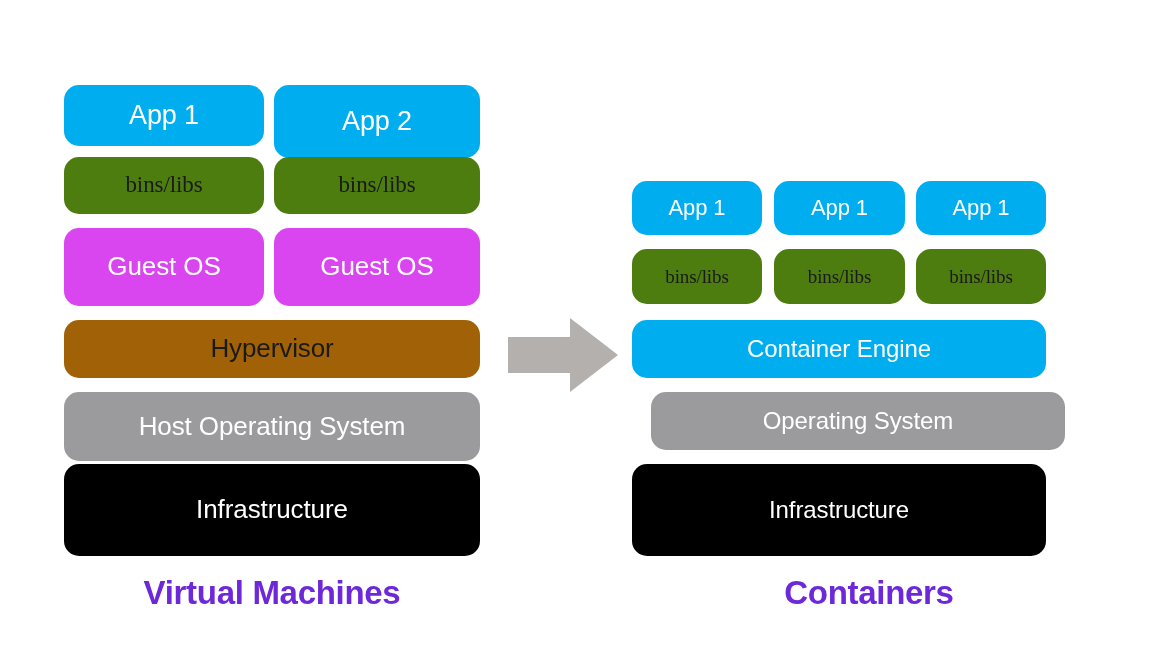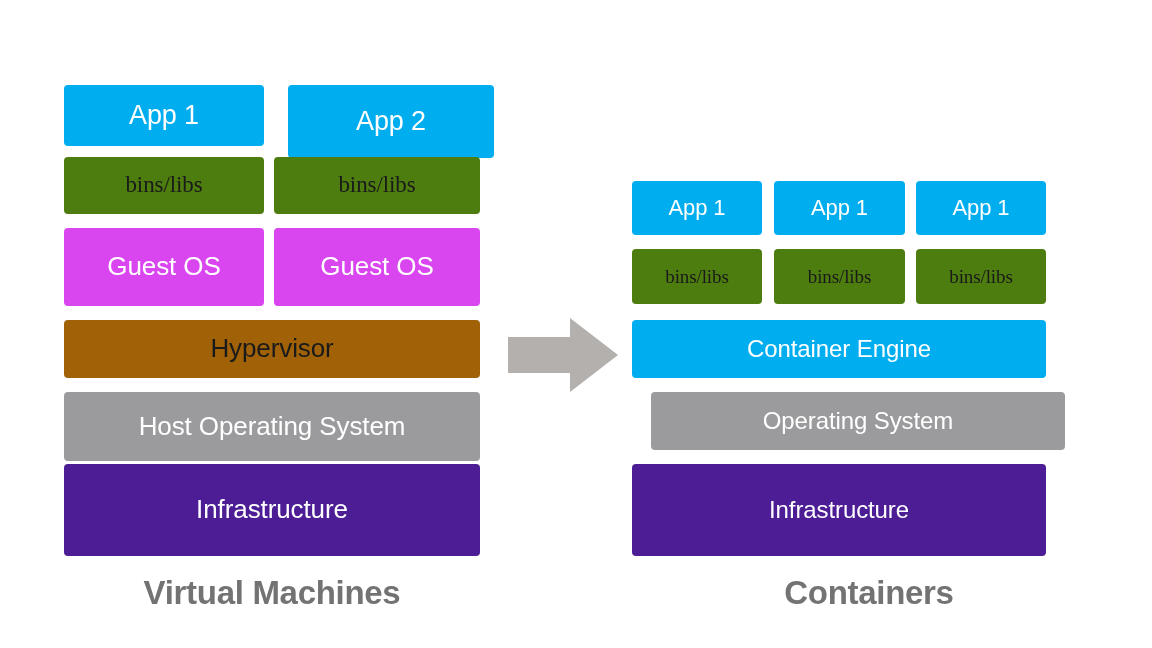--- a/index.html
+++ b/index.html
@@ -20,58 +20,58 @@
     position: relative;
     width: 1152px;
     height: 648px;
     background: #ffffff;
   }
 
   
   .box {
     position: absolute;
     box-sizing: border-box;
-    border-radius: 4px;
+    border-radius: 15px;
     display: flex;
     align-items: center;
     justify-content: center;
     text-align: center;
     line-height: 1.05;
     white-space: nowrap;
     letter-spacing: -0.1px;
   }
 
   
   .c-app        { background: #00adef; color: #ffffff; }
   .c-bins       { background: #4d7c0f; color: #1a1a1a; font-family: Liberation Serif, serif; }
   .c-guest      { background: #d946ef; color: #ffffff; }
   .c-hyper      { background: #a16207; color: #1a1a1a; }
   .c-hostos     { background: #9b9b9e; color: #ffffff; }
   .c-engine     { background: #00adef; color: #ffffff; }
   .c-os         { background: #9b9b9e; color: #ffffff; }
-  .c-infra      { background: #4c1d95; color: #ffffff; }
+  .c-infra      { background: #000000; color: #ffffff; }
 
   
   .t-app-l      { font-size: 27px; }
   .t-bins-l     { font-size: 23px; }
   .t-guest-l    { font-size: 26px; }
   .t-wide-l     { font-size: 26px; }
   .t-infra-l    { font-size: 26px; }
 
   .t-app-r      { font-size: 22px; }
   .t-bins-r     { font-size: 19px; }
   .t-wide-r     { font-size: 24px; }
   .t-infra-r    { font-size: 24px; }
 
   
   .caption {
     position: absolute;
     font-size: 33px;
     font-weight: bold;
-    color: #737373;
+    color: #6d28d9;
     text-align: center;
     white-space: nowrap;
     letter-spacing: -0.3px;
   }
 
   
   #arrow-wrap {
     position: absolute;
     left: 508px;
     top: 318px;
@@ -83,21 +83,21 @@
 </head>
 <body>
 
 <div id="stage">
 
   <div>
 
     <div class="box c-app t-app-l" style="left:64px; top:85px; width:200px; height:61px;">
       <span>App 1</span>
     </div>
-    <div class="box c-app t-app-l" style="left:288px; top:85px; width:206px; height:73px;align-items:center;">
+    <div class="box c-app t-app-l" style="left:274px; top:85px; width:206px; height:73px;align-items:center;">
       <span>App 2</span>
     </div>
 
     <div class="box c-bins t-bins-l" style="left:64px; top:157px; width:200px; height:57px;">
       <span>bins/libs</span>
     </div>
     <div class="box c-bins t-bins-l" style="left:274px; top:157px; width:206px; height:57px;">
       <span>bins/libs</span>
     </div>
 

